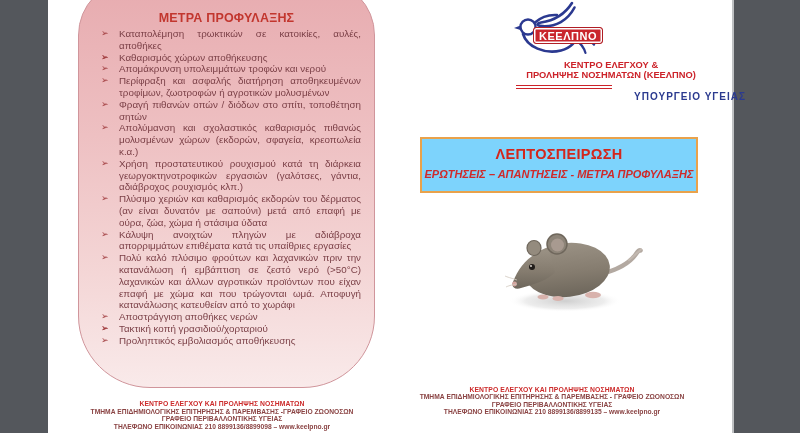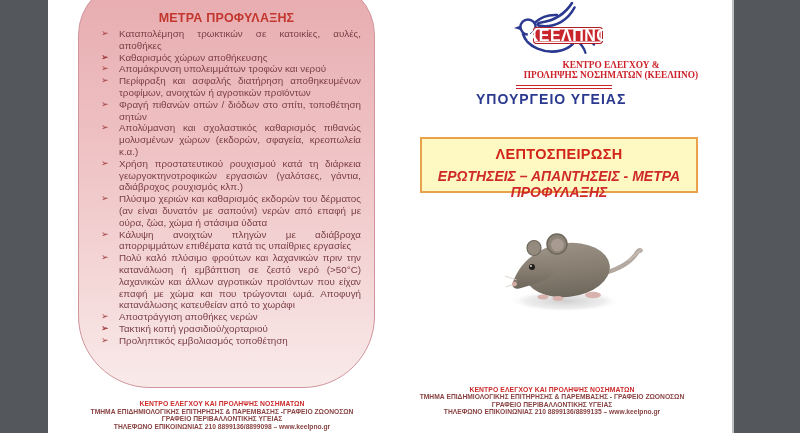--- a/index.html
+++ b/index.html
@@ -41,41 +41,41 @@
   .footer-left{left:0;top:400px;width:348px;line-height:7.6px;}
   .footer-right{left:324px;top:386px;width:360px;line-height:7.4px;}
   .footer .org{font-size:6.8px;font-weight:bold;color:#cc2b2b;letter-spacing:.1px;}
   .footer .fline{font-size:6.7px;font-weight:bold;color:#8a4343;}
   
   .dove-wrap{position:absolute;left:460px;top:1px;width:96px;height:58px;}
   .keelpno-badge{
     position:absolute;left:485px;top:27px;width:70px;height:17px;
     box-sizing:border-box;background:#c9252c;border-radius:3px;
     box-shadow:inset 0 0 0 1.5px #ffffff;border:1px solid #b01f26;
-    color:#ffffff;font-size:16px;font-weight:bold;letter-spacing:.5px;
+    color:#ffffff;font-size:11px;font-weight:bold;letter-spacing:.5px;
     display:flex;align-items:center;justify-content:center;
   }
   .org-block{position:absolute;left:428px;top:60px;width:270px;text-align:center;}
-  .org-line{font-size:9.3px;font-weight:bold;color:#cc2229;line-height:10px;font-family:Liberation Serif, serif;}
+  .org-line{font-size:9.3px;font-weight:bold;color:#cc2229;line-height:10px;}
   .double-rule{
     position:absolute;left:468px;top:85px;width:96px;height:2px;
     border-top:1px solid #cc2229;border-bottom:1px solid #cc2229;
   }
   .ministry{
-    position:absolute;left:428px;top:91px;width:270px;text-align:left;
-    font-size:14px;font-weight:bold;color:#2b3a8f;letter-spacing:1px;
+    position:absolute;left:428px;top:91px;width:270px;text-align:right;
+    font-size:10px;font-weight:bold;color:#2b3a8f;letter-spacing:1px;
   }
   
   .title-box{
     position:absolute;left:372px;top:137px;width:278px;height:56px;
-    box-sizing:border-box;border:2px solid #e9a24b;background:#fef9c3;
+    box-sizing:border-box;border:2px solid #e9a24b;background:#7dd3fc;
     text-align:center;
   }
   .disease-title{margin-top:7px;font-size:14.5px;font-weight:bold;color:#d3261b;letter-spacing:.3px;}
-  .disease-subtitle{margin-top:6px;font-size:14px;font-weight:bold;font-style:italic;color:#cf2a2a;}
+  .disease-subtitle{margin-top:6px;font-size:11px;font-weight:bold;font-style:italic;color:#cf2a2a;}
   
   .mouse-wrap{position:absolute;left:457px;top:228px;width:148px;height:88px;}
 </style>
 </head>
 <body>
 
 <div class="screen">
   <div class="page">
 
     <div class="pink-panel">
@@ -96,41 +96,41 @@
             <span>Καθαρισμός χώρων αποθήκευσης</span>
           </li>
 
           <li>
             <span class="bullet">➢</span>
             <span>Απομάκρυνση υπολειμμάτων τροφών και νερού</span>
           </li>
 
           <li>
             <span class="bullet">➢</span>
-            <span>Περίφραξη και ασφαλής διατήρηση αποθηκευμένων τροφίμων, ανοιχτών ή αγροτικών προϊόντων</span>
+            <span>Περίφραξη και ασφαλής διατήρηση αποθηκευμένων τροφίμων, ζωοτροφών ή αγροτικών μολυσμένων</span>
           </li>
 
           <li>
             <span class="bullet">➢</span>
             <span>Φραγή πιθανών οπών / διόδων στο σπίτι, τοποθέτηση σητών</span>
           </li>
 
           <li>
             <span class="bullet">➢</span>
             <span>Απολύμανση και σχολαστικός καθαρισμός πιθανώς μολυσμένων χώρων (εκδορών, σφαγεία, κρεοπωλεία κ.α.)</span>
           </li>
 
           <li>
             <span class="bullet">➢</span>
             <span>Χρήση προστατευτικού ρουχισμού κατά τη διάρκεια γεωργοκτηνοτροφικών εργασιών (γαλότσες, γάντια, αδιάβροχος ρουχισμός κλπ.)</span>
           </li>
 
           <li>
             <span class="bullet">➢</span>
-            <span>Πλύσιμο χεριών και καθαρισμός εκδορών του δέρματος (αν είναι δυνατόν με σαπούνι) νερών από επαφή με ούρα, ζώα, χώμα ή στάσιμα ύδατα</span>
+            <span>Πλύσιμο χεριών και καθαρισμός εκδορών του δέρματος (αν είναι δυνατόν με σαπούνι) μετά από επαφή με ούρα, ζώα, χώμα ή στάσιμα ύδατα</span>
           </li>
 
           <li>
             <span class="bullet">➢</span>
             <span>Κάλυψη ανοιχτών πληγών με αδιάβροχα απορριμμάτων επιθέματα κατά τις υπαίθριες εργασίες</span>
           </li>
 
           <li>
             <span class="bullet">➢</span>
             <span>Πολύ καλό πλύσιμο φρούτων και λαχανικών πριν την κατανάλωση ή εμβάπτιση σε ζεστό νερό (&gt;50°C) λαχανικών και άλλων αγροτικών προϊόντων που είχαν επαφή με χώμα και που τρώγονται ωμά. Αποφυγή κατανάλωσης κατευθείαν από το χωράφι</span>
@@ -145,21 +145,21 @@
             <span class="bullet">➢</span>
           </li>
 
           <li>
             <span class="bullet">➢</span>
             <span>Τακτική κοπή γρασιδιού/χορταριού</span>
           </li>
 
           <li>
             <span class="bullet">➢</span>
-            <span>Προληπτικός εμβολιασμός τοποθέτηση</span>
+            <span>Προληπτικός εμβολιασμός αποθήκευσης</span>
           </li>
         </ul>
     </div>
 
     <div class="footer footer-left">
       <div class="org">ΚΕΝΤΡΟ ΕΛΕΓΧΟΥ ΚΑΙ ΠΡΟΛΗΨΗΣ ΝΟΣΗΜΑΤΩΝ</div>
       <div>
 
           <div class="fline">ΤΜΗΜΑ ΕΠΙΔΗΜΙΟΛΟΓΙΚΗΣ ΕΠΙΤΗΡΗΣΗΣ &amp; ΠΑΡΕΜΒΑΣΗΣ -ΓΡΑΦΕΙΟ ΖΩΟΝΟΣΩΝ</div>
 

